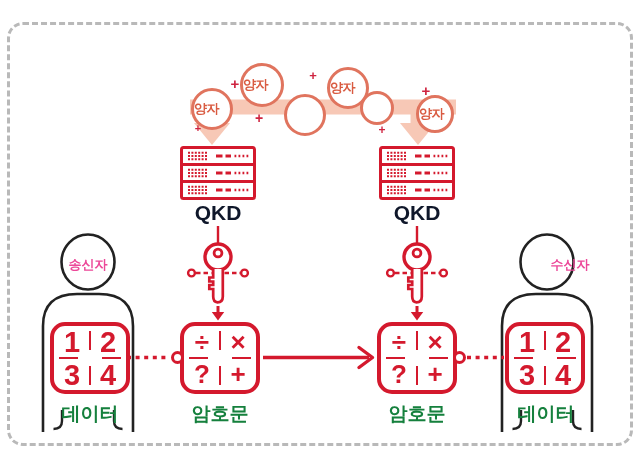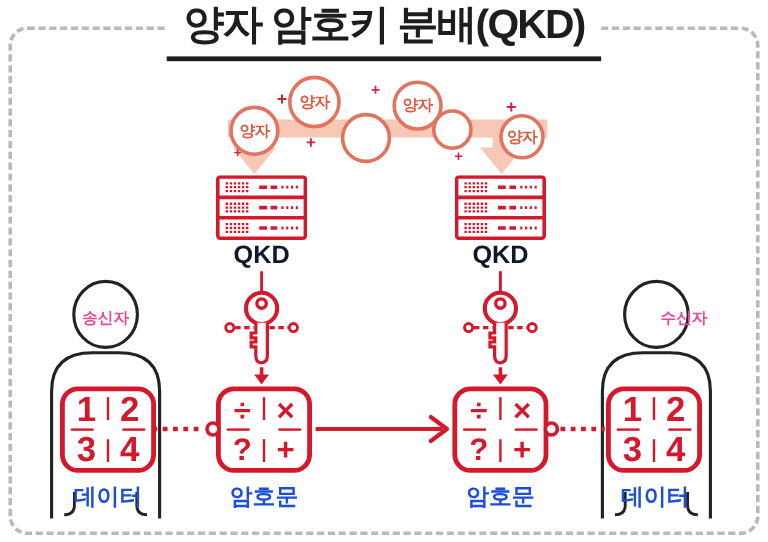--- a/index.html
+++ b/index.html
@@ -14,21 +14,21 @@
   .title {
     position:absolute; top:0; left:50%; transform:translateX(-50%);
     background:#fff; padding:0 14px 5px; white-space:nowrap;
     font-size:34px; font-weight:800; letter-spacing:-1.5px; color:#1d1d1d;
     border-bottom:4px solid #1d1d1d; z-index:5; line-height:42px;
   }
   svg.abs { position:absolute; }
   .q-circle {
     position:absolute; box-sizing:border-box; border:3px solid #e0745e;
     border-radius:50%; background:#fff; display:flex; align-items:center;
-    justify-content:center; font-weight:800; font-size:13px; color:#d95b41;
+    font-weight:800; font-size:13px; color:#d95b41;
     z-index:1; letter-spacing:-0.5px;
   }
   .plus {
     position:absolute; color:#cf2440; font-weight:800; line-height:1;
     transform:translate(-50%,-50%); z-index:1;
   }
   .qkd-label {
     position:absolute; top:201px; width:80px; text-align:center;
     font-size:21px; font-weight:800; color:#0f172a;
   }
@@ -50,31 +50,30 @@
   }
   .data-panel .cell { font-size:29px; }
   .cipher-panel .cell { font-size:26px; }
   .seg { position:absolute; background:#d4192d; }
   .seg.vt { width:2px; left:calc(50% - 1px); top:5px; height:19px; }
   .seg.vb { width:2px; left:calc(50% - 1px); bottom:5px; height:19px; }
   .seg.hl { height:2px; top:calc(50% - 1px); left:5px; width:19px; }
   .seg.hr { height:2px; top:calc(50% - 1px); right:5px; width:19px; }
   .caption {
     position:absolute; top:401px; width:86px; text-align:center;
-    font-size:19px; font-weight:800; color:#1d4ed8; z-index:3;
+    font-size:19px; font-weight:800; color:#15803d; z-index:3;
   }
   .connectors { position:absolute; inset:0; z-index:4; pointer-events:none; }
 </style>
 </head>
 <body>
 
 <div class="canvas">
 
   <div class="frame"></div>
-  <div class="title">양자 암호키 분배(QKD)</div>
 
   <svg class="abs" style="left:180px; top:60px;" width="290" height="100" viewBox="0 0 290 100">
     <path d="M10 47 H276" stroke="#f7c8b6" stroke-width="15" fill="none"></path>
     <path d="M32 47 V64" stroke="#f7c8b6" stroke-width="15" fill="none"></path>
     <polygon points="14,63 50,63 32,85" fill="#f7c8b6"></polygon>
     <path d="M238 47 V64" stroke="#f7c8b6" stroke-width="15" fill="none"></path>
     <polygon points="220,63 256,63 238,85" fill="#f7c8b6"></polygon>
   </svg>
 
   <div class="q-circle" style="left:191px; top:88px; width:42px; height:42px;">

